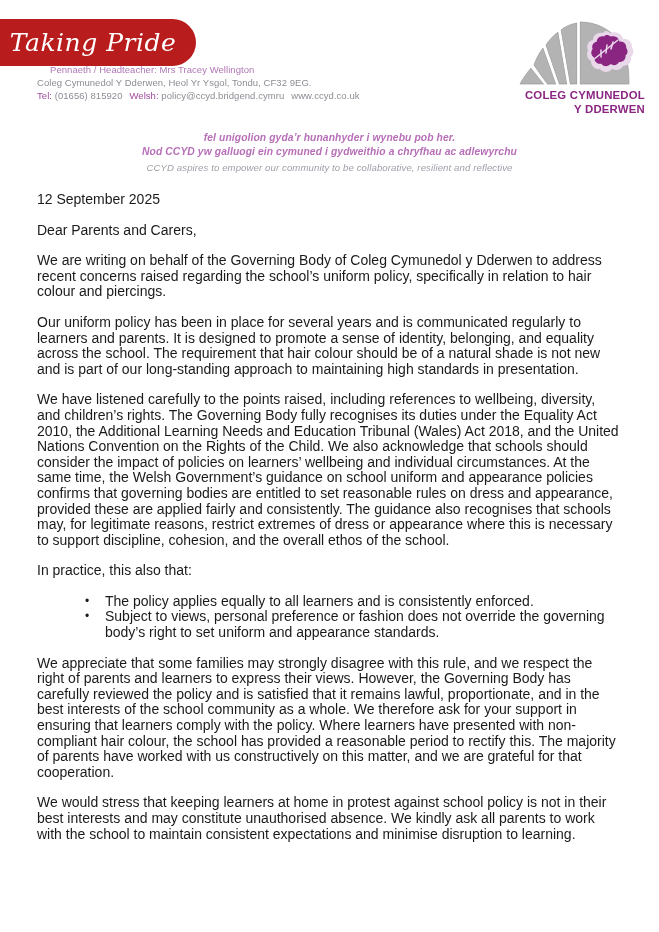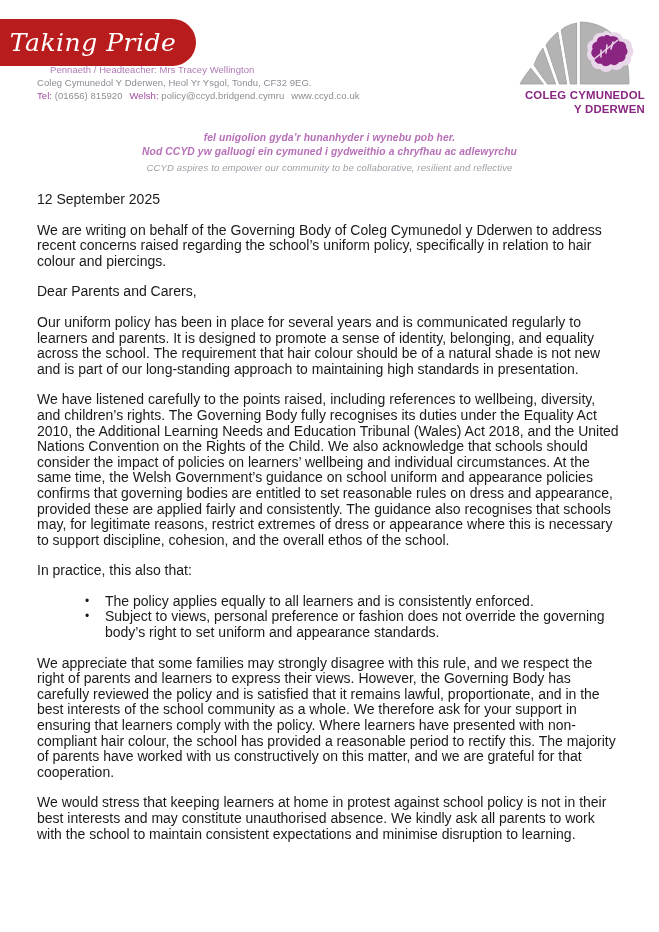--- a/index.html
+++ b/index.html
@@ -208,22 +208,22 @@
     <div>fel unigolion gyda’r hunanhyder i wynebu pob her.</div>
     <div>Nod CCYD yw galluogi ein cymuned i gydweithio a chryfhau ac adlewyrchu</div>
   </div>
   <div class="ethos-en">
     <div>CCYD aspires to empower our community to be collaborative, resilient and reflective</div>
   </div>
 </div>
 
 <div class="letter-body">
   <p>12 September 2025</p>
+  <p>Dear Parents and Carers,</p>
   <p>We are writing on behalf of the Governing Body of Coleg Cymunedol y Dderwen to address recent concerns raised regarding the school’s uniform policy, specifically in relation to hair colour and piercings.</p>
-  <p>Dear Parents and Carers,</p>
   <p>Our uniform policy has been in place for several years and is communicated regularly to learners and parents. It is designed to promote a sense of identity, belonging, and equality across the school. The requirement that hair colour should be of a natural shade is not new and is part of our long-standing approach to maintaining high standards in presentation.</p>
   <p>We have listened carefully to the points raised, including references to wellbeing, diversity, and children’s rights. The Governing Body fully recognises its duties under the Equality Act 2010, the Additional Learning Needs and Education Tribunal (Wales) Act 2018, and the United Nations Convention on the Rights of the Child. We also acknowledge that schools should consider the impact of policies on learners’ wellbeing and individual circumstances. At the same time, the Welsh Government’s guidance on school uniform and appearance policies confirms that governing bodies are entitled to set reasonable rules on dress and appearance, provided these are applied fairly and consistently. The guidance also recognises that schools may, for legitimate reasons, restrict extremes of dress or appearance where this is necessary to support discipline, cohesion, and the overall ethos of the school.</p>
   <p>In practice, this also that:</p>
   <ul class="bullets">
     <li>The policy applies equally to all learners and is consistently enforced.</li>
     <li>Subject to views, personal preference or fashion does not override the governing body’s right to set uniform and appearance standards.</li>
   </ul>
   <p>We appreciate that some families may strongly disagree with this rule, and we respect the right of parents and learners to express their views. However, the Governing Body has carefully reviewed the policy and is satisfied that it remains lawful, proportionate, and in the best interests of the school community as a whole. We therefore ask for your support in ensuring that learners comply with the policy. Where learners have presented with non-compliant hair colour, the school has provided a reasonable period to rectify this. The majority of parents have worked with us constructively on this matter, and we are grateful for that cooperation.</p>
   <p>We would stress that keeping learners at home in protest against school policy is not in their best interests and may constitute unauthorised absence. We kindly ask all parents to work with the school to maintain consistent expectations and minimise disruption to learning.</p>
 </div>

